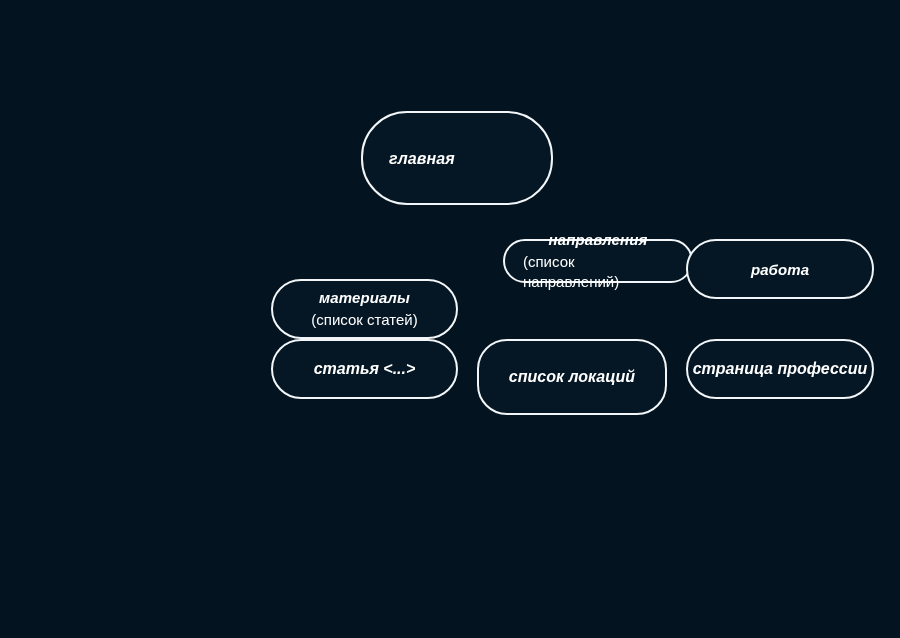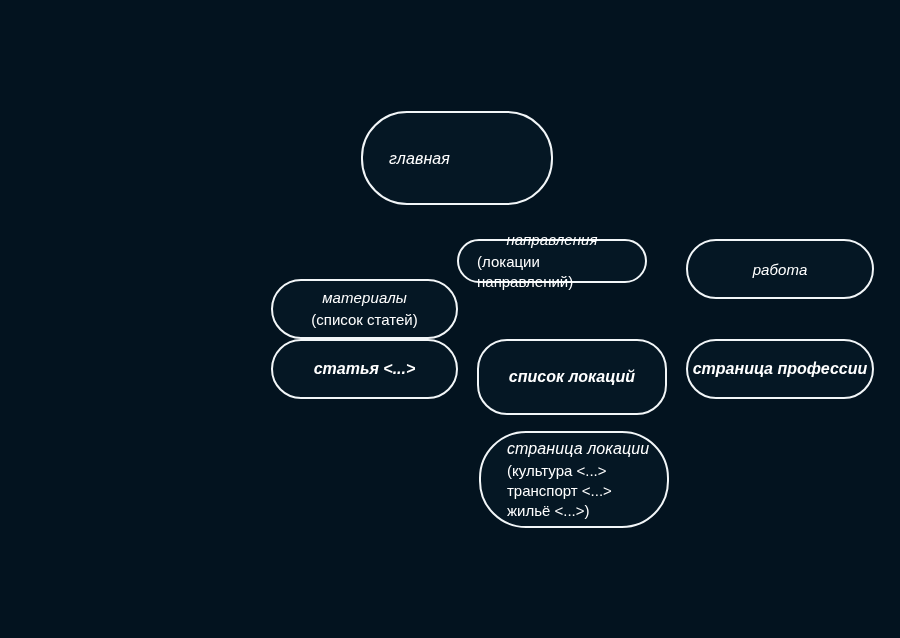--- a/index.html
+++ b/index.html
@@ -34,21 +34,21 @@
     padding-right: 22px;
     align-items: flex-start;
   }
   .node.center {
     align-items: center;
     justify-content: center;
     padding-left: 18px;
     padding-right: 18px;
   }
   .title {
-    font-weight: normal;
+    font-weight: bold;
     font-style: italic;
     font-size: 15px;
     line-height: 19px;
     letter-spacing: 0.1px;
     white-space: nowrap;
     text-align: center;
   }
   .title.big {
     font-size: 16px;
   }
@@ -64,21 +64,21 @@
     font-size: 16px;
     line-height: 20px;
     white-space: nowrap;
     text-align: right;
   }
 
   
   #n-home        { left: 361px; top: 111px; width: 192px; height: 94px;  border-radius: 46px; }
   #n-about       { left: 26px;  top: 231px; width: 232px; height: 98px;  border-radius: 48px; }
   #n-materials   { left: 271px; top: 239px; width: 187px; height: 60px;  border-radius: 30px; margin-top: 40px; }
-  #n-directions  { left: 457px; top: 239px; width: 190px; height: 44px;  border-radius: 30px; }
+  #n-directions  { left: 503px; top: 239px; width: 190px; height: 44px;  border-radius: 30px; }
   #n-work        { left: 686px; top: 239px; width: 188px; height: 60px;  border-radius: 30px; }
   #n-article     { left: 271px; top: 339px; width: 187px; height: 60px;  border-radius: 30px; }
   #n-locations   { left: 477px; top: 339px; width: 190px; height: 76px;  border-radius: 30px; }
   #n-profession  { left: 686px; top: 339px; width: 188px; height: 60px;  border-radius: 30px; }
   #n-locationpg  { left: 479px; top: 431px; width: 190px; height: 97px;  border-radius: 47px; }
 </style>
 </head>
 <body>
 
 <div id="canvas">
@@ -88,39 +88,33 @@
   </div>
 
 
   <div class="node center" id="n-materials">
     <div class="title">материалы</div>
     <div class="sub">(список статей)</div>
   </div>
 
   <div class="node center" id="n-directions">
     <div class="title">направления</div>
-    <div class="sub">(локации направлений)</div>
+    <div class="sub">(список направлений)</div>
   </div>
 
   <div class="node center" id="n-work">
     <div class="title">работа</div>
   </div>
 
   <div class="node center" id="n-article">
     <div class="single">статья &lt;...&gt;</div>
   </div>
 
   <div class="node center" id="n-locations">
     <div class="single">список локаций</div>
   </div>
 
   <div class="node center" id="n-profession">
     <div class="single">страница профессии</div>
   </div>
 
-  <div class="node pad" id="n-locationpg">
-    <div class="title big">страница локации</div>
-    <div class="sub">(культура &lt;...&gt;
-транспорт &lt;...&gt;
-жильё &lt;...&gt;)</div>
-  </div>
 
 </div>
 
 </body></html>

